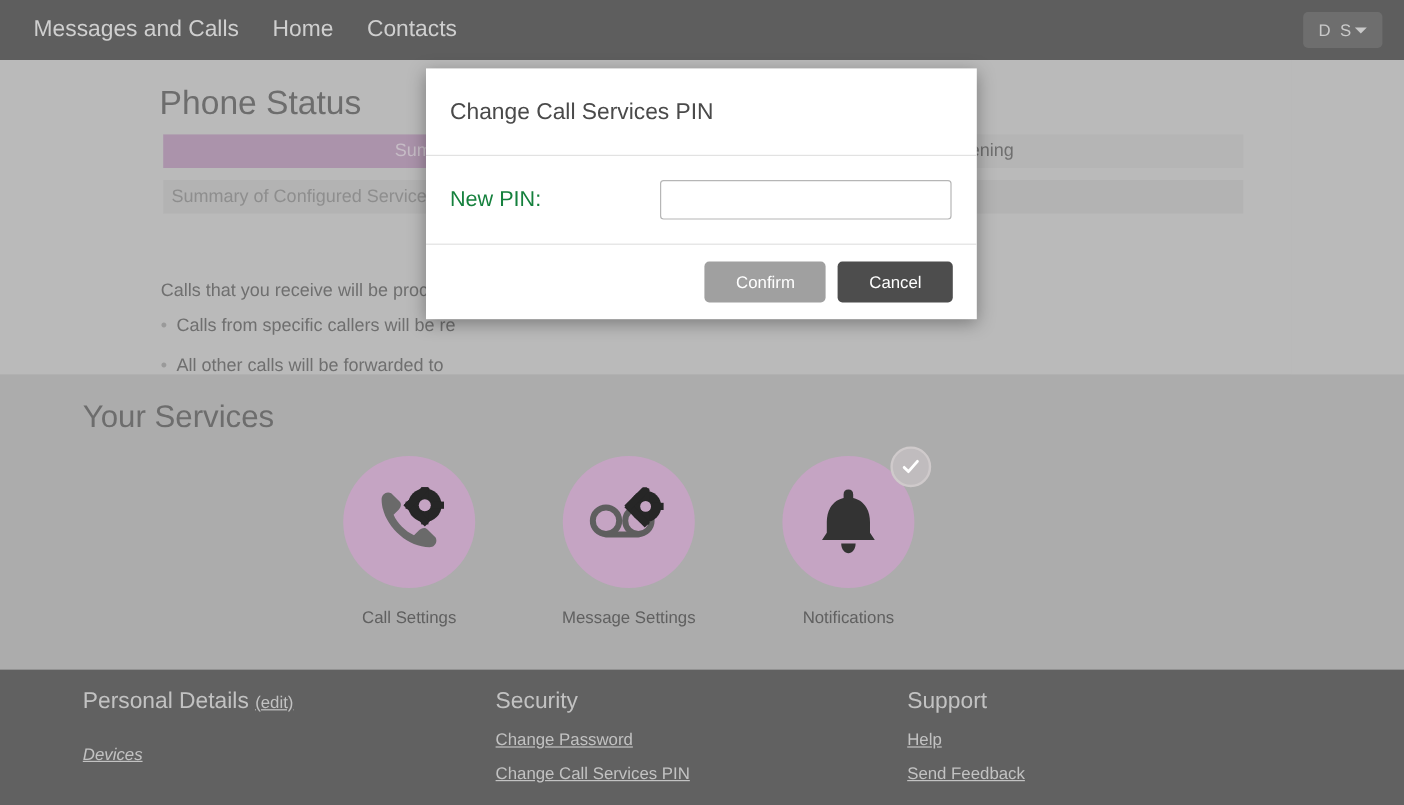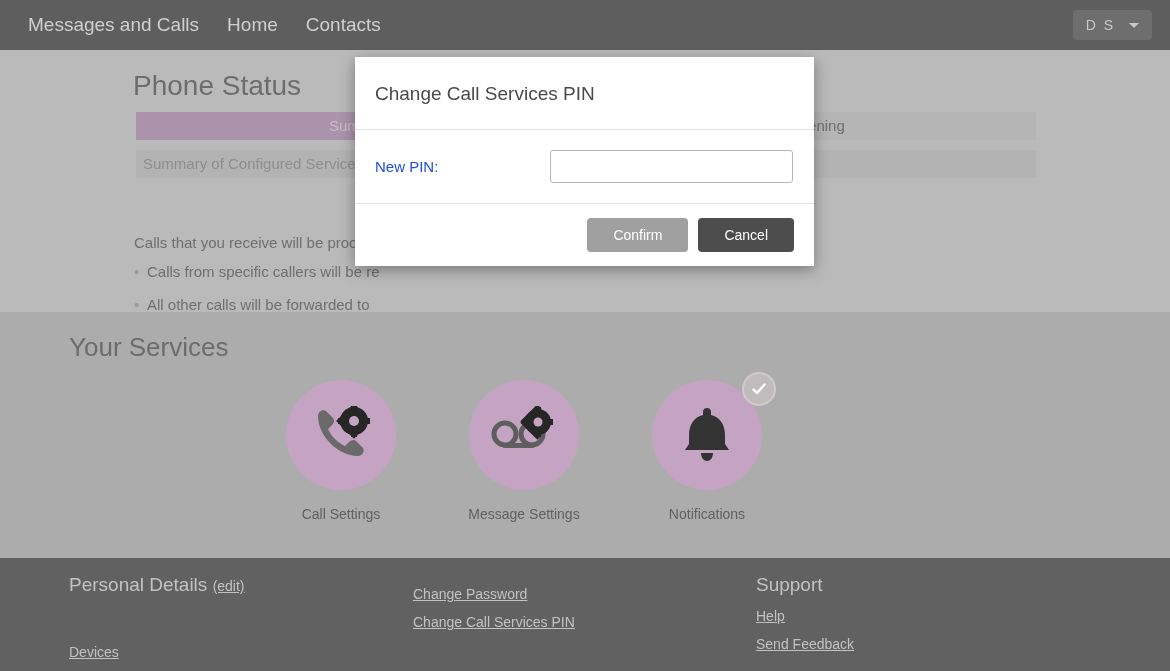--- a/index.html
+++ b/index.html
@@ -30,21 +30,21 @@
     line-height: 50px;
     cursor: pointer;
     white-space: nowrap;
   }
   .nav-spacer { flex: 1; }
   .user-menu {
     margin-right: 18px;
     background: #6e6e6e;
     border-radius: 4px;
     padding: 7px 13px;
-    display: flex; align-items: center; gap: 14px;
+    display: flex; align-items: center; gap: 1px;
     cursor: pointer;
   }
   .user-initials { color: #c9c9c9; font-size: 14px; letter-spacing: 2px; }
   .caret {
     width: 0; height: 0;
     border-left: 5px solid transparent;
     border-right: 5px solid transparent;
     border-top: 5px solid #c9c9c9;
   }
 
@@ -155,42 +155,42 @@
     font-size: 14px; text-decoration: underline; cursor: pointer;
   }
   .footer-link {
     display: block;
     font-size: 14px; color: #c2c2c2;
     text-decoration: underline;
     margin-top: 12px;
     cursor: pointer;
     white-space: nowrap;
   }
-  .footer-col.c1 .footer-link { margin-top: 48px; }
+  .footer-col.c1 .footer-link { margin-top: 24px; font-style: italic; }
 
   
   .modal {
     position: absolute;
     left: 355px; top: 57px;
     width: 459px;
     background: #ffffff;
     box-shadow: 0 4px 14px rgba(0,0,0,0.35);
     z-index: 50;
   }
   .modal-header {
     padding: 26px 20px 24px 20px;
     border-bottom: 1px solid #e2e2e2;
   }
   .modal-title { font-size: 19px; color: #4a4a4a; font-weight: normal; }
   .modal-body {
     padding: 20px;
     display: flex; align-items: center;
     border-bottom: 1px solid #e2e2e2;
   }
-  .pin-label { font-size: 15px; color: #1d4ed8; width: 175px; }
+  .pin-label { font-size: 18px; color: #15803d; width: 175px; }
   .pin-input {
     width: 243px; height: 33px;
     border: 1px solid #b6b6b6;
     border-radius: 3px;
     font-size: 15px;
     padding: 0 8px;
     font-family: "Liberation Sans", sans-serif;
     outline: none;
   }
   .modal-footer {
@@ -316,20 +316,21 @@
 
     <div class="footer-col c1">
       <div class="footer-head">
         <span>Personal Details</span>
         <span class="edit">(edit)</span>
       </div>
       <a class="footer-link">Devices</a>
     </div>
 
     <div class="footer-col c2">
+      <div class="footer-head">Security</div>
       <a class="footer-link">Change Password</a>
       <a class="footer-link">Change Call Services PIN</a>
     </div>
 
     <div class="footer-col c3">
       <div class="footer-head">Support</div>
       <a class="footer-link">Help</a>
       <a class="footer-link">Send Feedback</a>
     </div>
 

